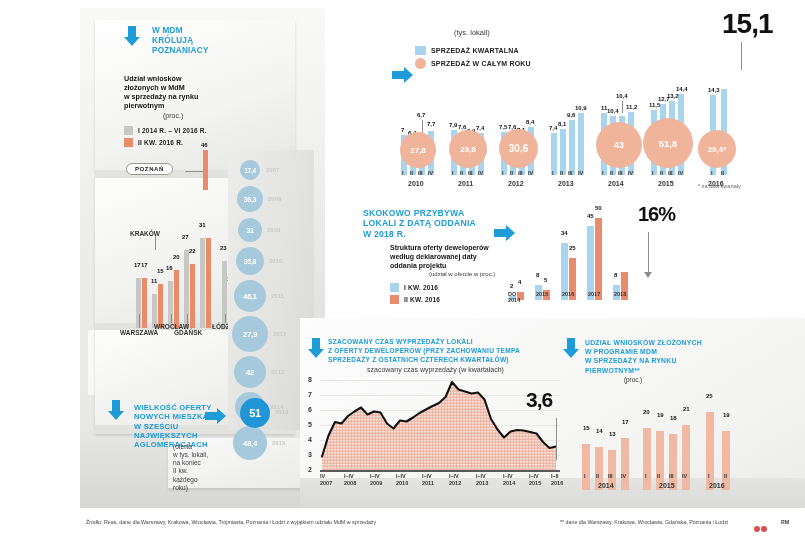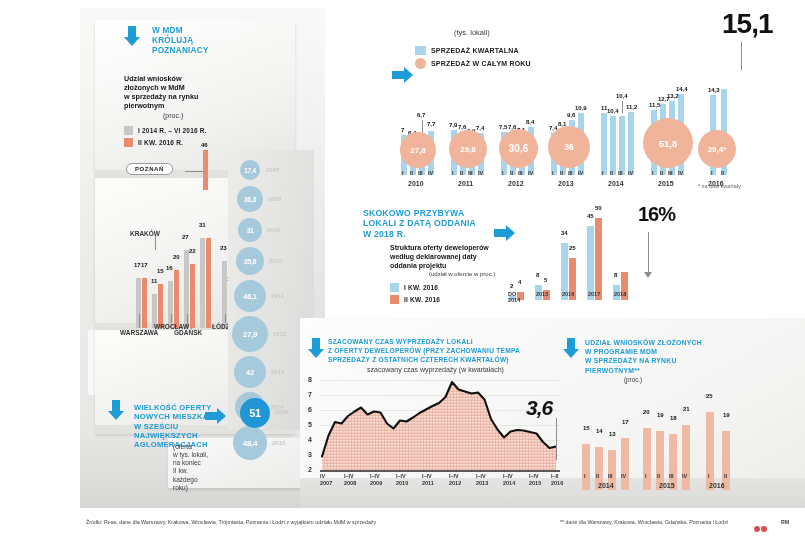--- a/index.html
+++ b/index.html
@@ -344,21 +344,21 @@
     <div class="vlabel" style="left:269px;top:33px;">13,2</div>
     <div class="vlabel" style="left:278px;top:26px;">14,4</div>
 
     <div class="bar blue" style="left:312px;width:6px;height:80px;"></div>
     <div class="bar blue" style="left:323px;width:6px;height:86px;"></div>
     <div class="vlabel" style="left:310px;top:27px;">14,3</div>
 
     <div class="bigcircle" style="left:2px;top:72px;width:36px;height:36px;font-size:8px;">27,8</div>
     <div class="bigcircle" style="left:51px;top:70px;width:38px;height:38px;font-size:8px;">29,8</div>
     <div class="bigcircle" style="left:101px;top:69px;width:39px;height:39px;font-size:10px;text-align:right;">30,6</div>
-    <div class="bigcircle" style="left:150px;top:66px;width:42px;height:42px;font-size:8.5px;">36</div>
+    <div class="bigcircle" style="left:198px;top:62px;width:46px;height:46px;font-size:9px;">43</div>
     <div class="bigcircle" style="left:245px;top:58px;width:50px;height:50px;font-size:9.5px;">51,8</div>
     <div class="bigcircle" style="left:300px;top:70px;width:38px;height:38px;font-size:8px;">29,4*</div>
 
     <div class="xlabel" style="left:4px;top:110px;">I</div>
     <div class="xlabel" style="left:12px;top:110px;">II</div>
     <div class="xlabel" style="left:20px;top:110px;">III</div>
     <div class="xlabel" style="left:30px;top:110px;">IV</div>
     <div class="xlabel" style="left:54px;top:110px;">I</div>
     <div class="xlabel" style="left:62px;top:110px;">II</div>
     <div class="xlabel" style="left:70px;top:110px;">III</div>
@@ -505,21 +505,21 @@
 2012</div>
     <div class="xlabel" style="left:168px;top:95px;white-space:pre-line;line-height:1.2;">I–IV
 2013</div>
     <div class="xlabel" style="left:195px;top:95px;white-space:pre-line;line-height:1.2;">I–IV
 2014</div>
     <div class="xlabel" style="left:221px;top:95px;white-space:pre-line;line-height:1.2;">I–IV
 2015</div>
     <div class="xlabel" style="left:243px;top:95px;white-space:pre-line;line-height:1.2;">I–II
 2016</div>
   </div>
-  <div class="hugenum" style="left:526px;top:396px;font-size:21px;font-style:italic;">3,6</div>
+  <div class="hugenum" style="left:526px;top:388px;font-size:21px;">3,6</div>
   <div class="leader" style="left:556px;top:418px;height:42px;"></div>
 
   <div class="arr-d" style="left:563px;top:338px;">
     <i class="stem"></i>
       <i class="head"></i>
   </div>
   <div class="hd" style="position:absolute;left:585px;top:338px;width:150px;font-size:6.8px;white-space:pre-line;line-height:1.35;">UDZIAŁ WNIOSKÓW ZŁOŻONYCH
 W PROGRAMIE MDM
 W SPRZEDAŻY NA RYNKU
 PIERWOTNYM**</div>

